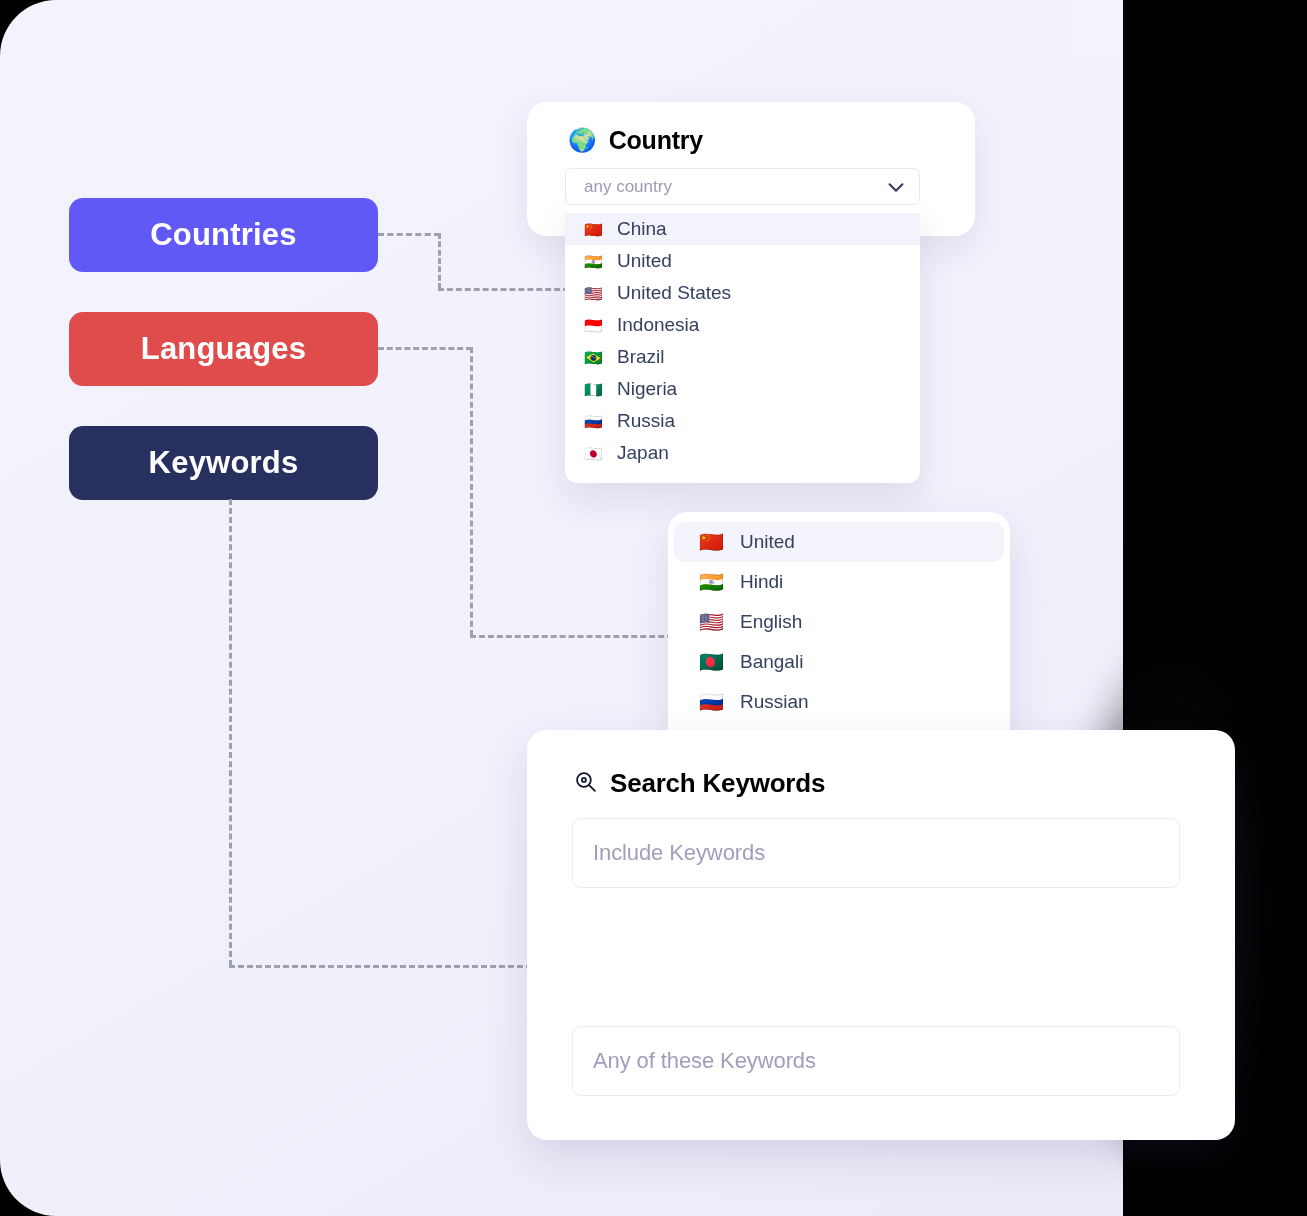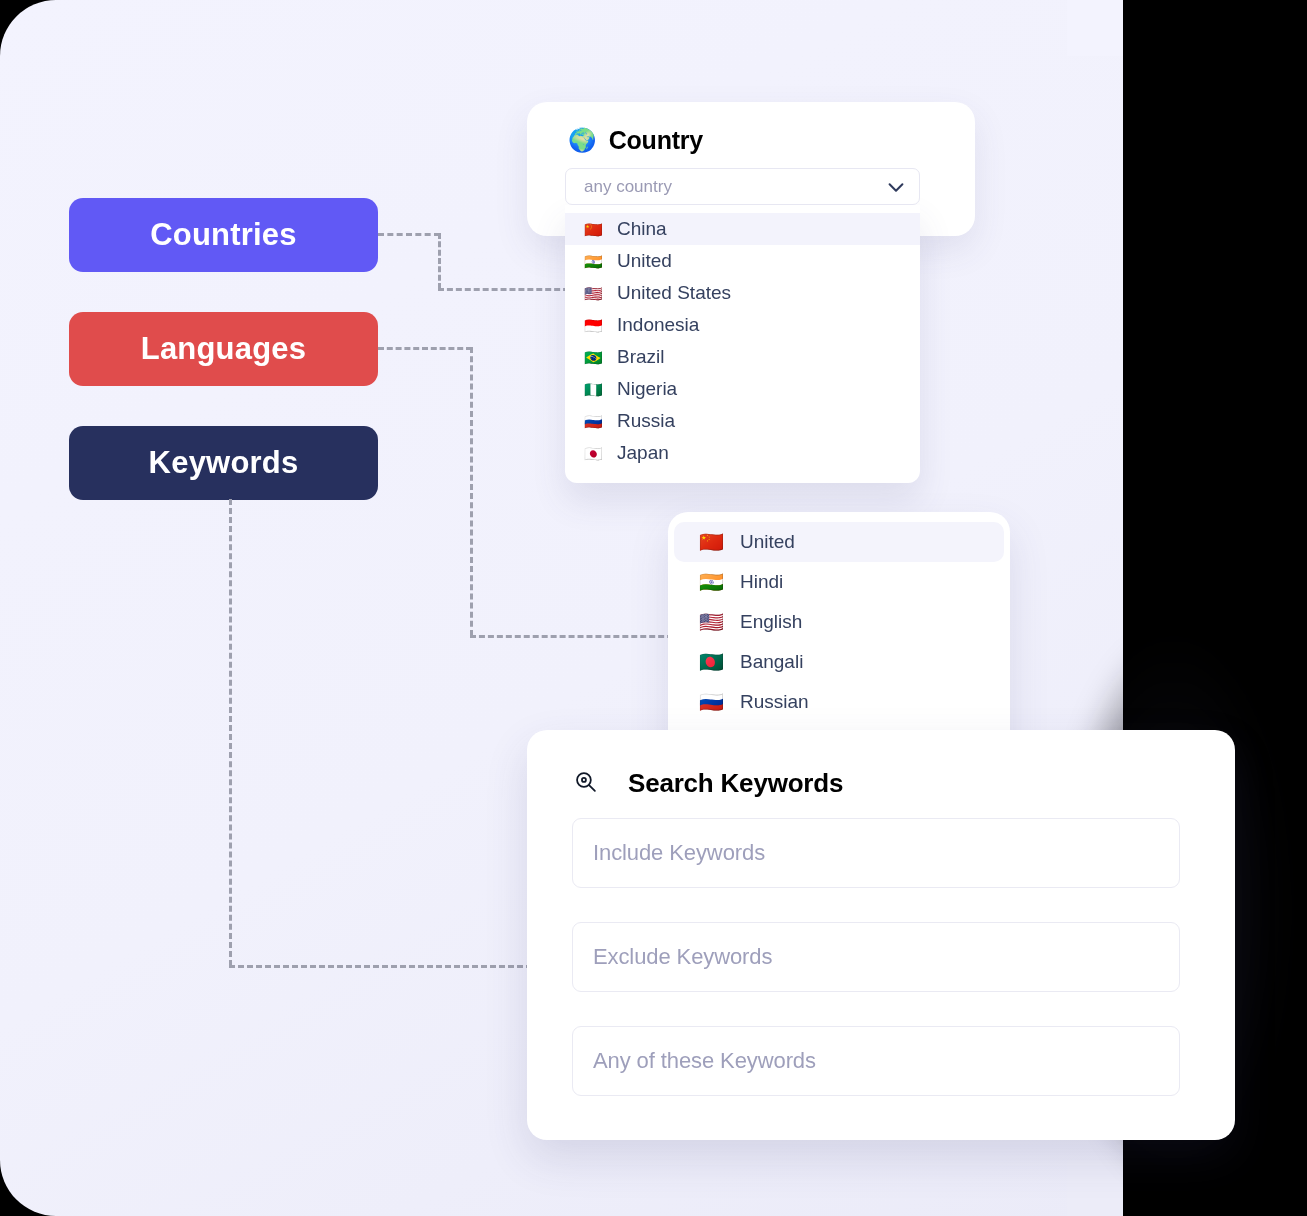--- a/index.html
+++ b/index.html
@@ -186,21 +186,21 @@
   .lopt .oname { font-size: 19px; color: #35415f; }
   .lopt.sel { background: #f4f4fc; }
 
   
   #kw-card {
     left: 527px; top: 730px;
     width: 708px; height: 410px;
     box-shadow: 0 18px 44px rgba(60,60,110,0.14);
     z-index: 8;
   }
-  #kw-card .card-head { padding: 38px 0 0 46px; gap: 30px; }
+  #kw-card .card-head { padding: 38px 0 0 46px; gap: 12px; }
   #kw-card .ctitle { font-size: 26px; }
   .kw-input {
     position: absolute;
     left: 45px;
     width: 608px;
     height: 70px;
     background: #ffffff;
     border: 1px solid #eaeaf3;
     border-radius: 9px;
     display: flex;
@@ -326,21 +326,18 @@
           <circle cx="10.5" cy="10.5" r="1.9"></circle>
           <line x1="15.4" y1="15.4" x2="21" y2="21"></line>
         </svg>
       </span>
       <span class="ctitle">Search Keywords</span>
     </div>
 
     <div class="kw-input" id="kw-include">
       <span>Include Keywords</span>
     </div>
-    <div class="kw-input" id="kw-exclude">
-      <span>Exclude Keywords</span>
-    </div>
     <div class="kw-input" id="kw-any">
       <span>Any of these Keywords</span>
     </div>
   </div>
 
 </div>
 
 </body></html>

